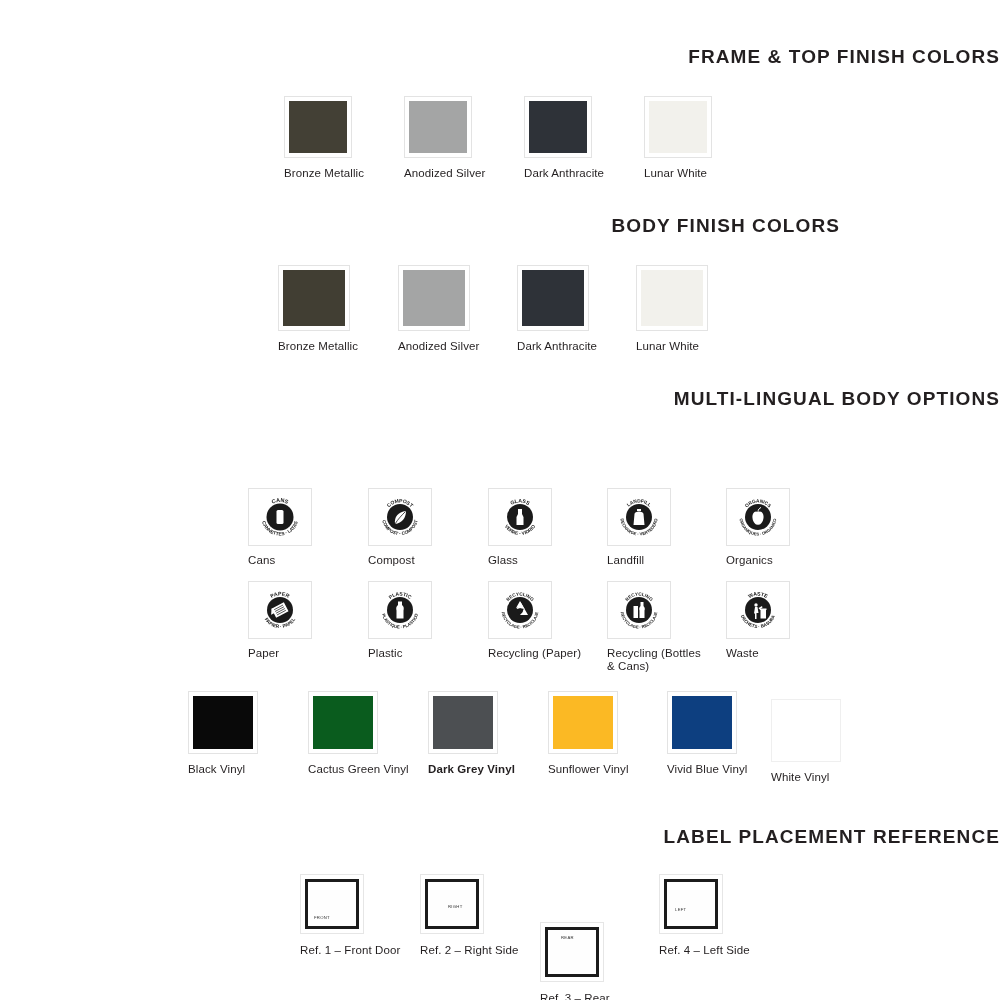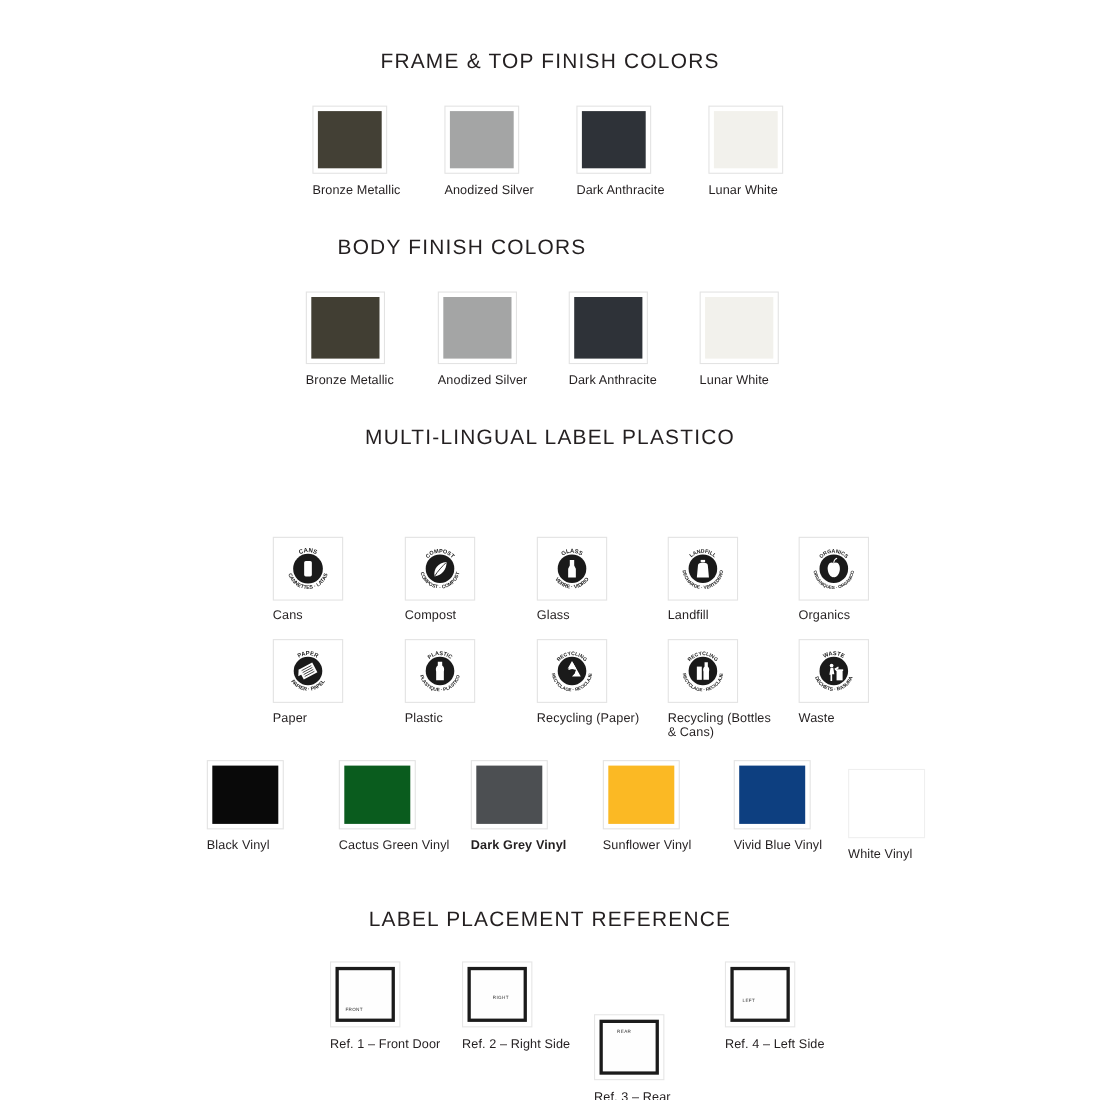--- a/index.html
+++ b/index.html
@@ -14,24 +14,24 @@
     color: #231f20;
     overflow: hidden;
     position: relative;
   }
   .page {
     width: 1000px;
     height: 1000px;
     position: relative;
   }
   .section-title {
-    text-align: center;
+    text-align: right;
     font-size: 19px;
     letter-spacing: 1.1px;
-    font-weight: 400;
+    font-weight: 700;
     color: #231f20;
     white-space: nowrap;
   }
   .caption {
     font-size: 11.5px;
     color: #231f20;
     letter-spacing: 0.1px;
     line-height: 13px;
     text-align: left;
   }
@@ -199,21 +199,21 @@
         <div class="swatch-box">
           <div class="swatch-fill" id="b3" style="background: rgb(242, 241, 236);"></div>
         </div>
         <div class="caption">Lunar White</div>
       </div>
 
     </div>
   </div>
 
   <div id="sec-labels">
-    <div class="section-title">MULTI-LINGUAL LABEL PLASTICO</div>
+    <div class="section-title">MULTI-LINGUAL BODY OPTIONS</div>
     <div class="label-grid">
 
       <div class="label-cell" style="left:248px; top:52px;">
         <div class="label-badge">
           <svg class="badge-svg" width="50" height="50" viewBox="0 0 100 100">
             <defs>
               <path id="arcT1" d="M 20,50 A 30,30 0 0 1 80,50"></path>
               <path id="arcB1" d="M 13,50 A 37,37 0 0 0 87,50"></path>
             </defs>
             <circle cx="50" cy="50" r="27" fill="#1a1a1a"></circle>

